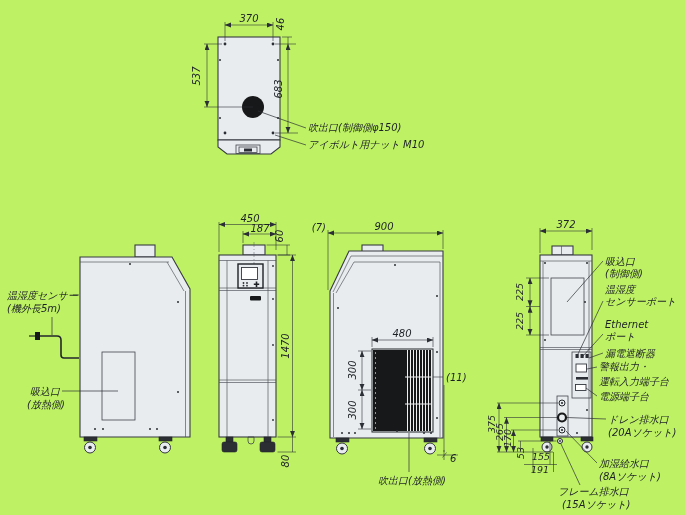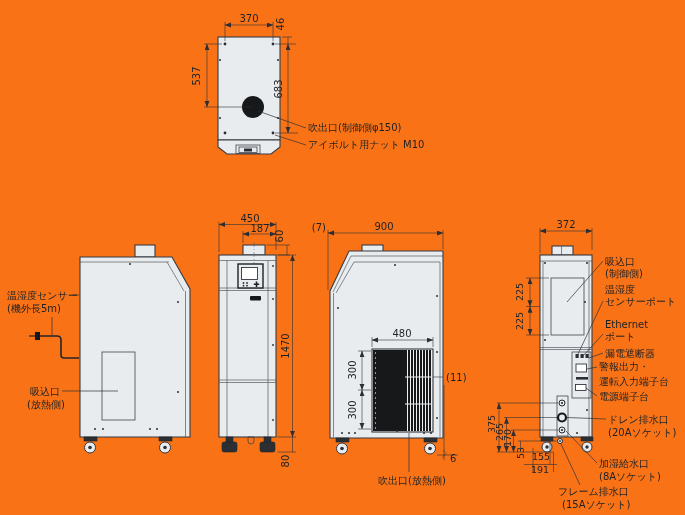--- a/index.html
+++ b/index.html
@@ -1,17 +1,17 @@
 <!DOCTYPE html>
 <html><head>
 <meta charset="utf-8">
 <style>
   html,body{margin:0;padding:0;background:#fff;}
-  .stage{position:relative;width:685px;height:515px;background:#f97316;overflow:hidden;
-         font-family:"DejaVu Sans","Liberation Sans",sans-serif;}
+  .stage{position:relative;width:685px;height:515px;background:#bef264;overflow:hidden;
+         font-family:"DejaVu Sans","Liberation Sans",sans-serif;font-style:italic;}
   svg{display:block}
   svg text{font-family:"DejaVu Sans","Liberation Sans",sans-serif;fill:#1d2126;}
   .t10{font-size:10px}
   .t95{font-size:9.5px}
   .body{fill:#e9ecee;stroke:#373b42;stroke-width:1.1;stroke-linejoin:miter}
   .ln2{stroke:#4a4e55;stroke-width:0.65;fill:none}
   .pnl{fill:none;stroke:#40444b;stroke-width:0.8}
   .dim{stroke:#2b2f35;stroke-width:0.6;fill:none}
   .ldr{stroke:#2b2f35;stroke-width:0.7;fill:none}
   .dk{fill:#17181a}

